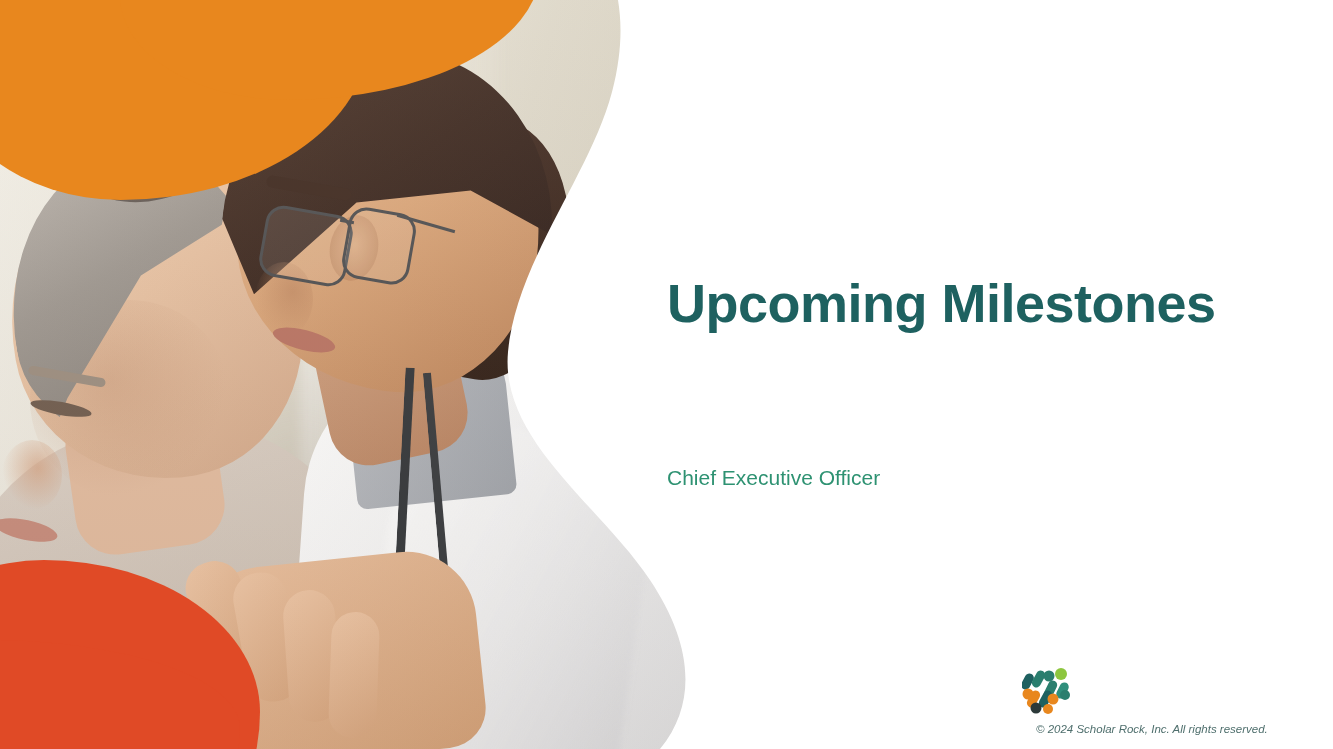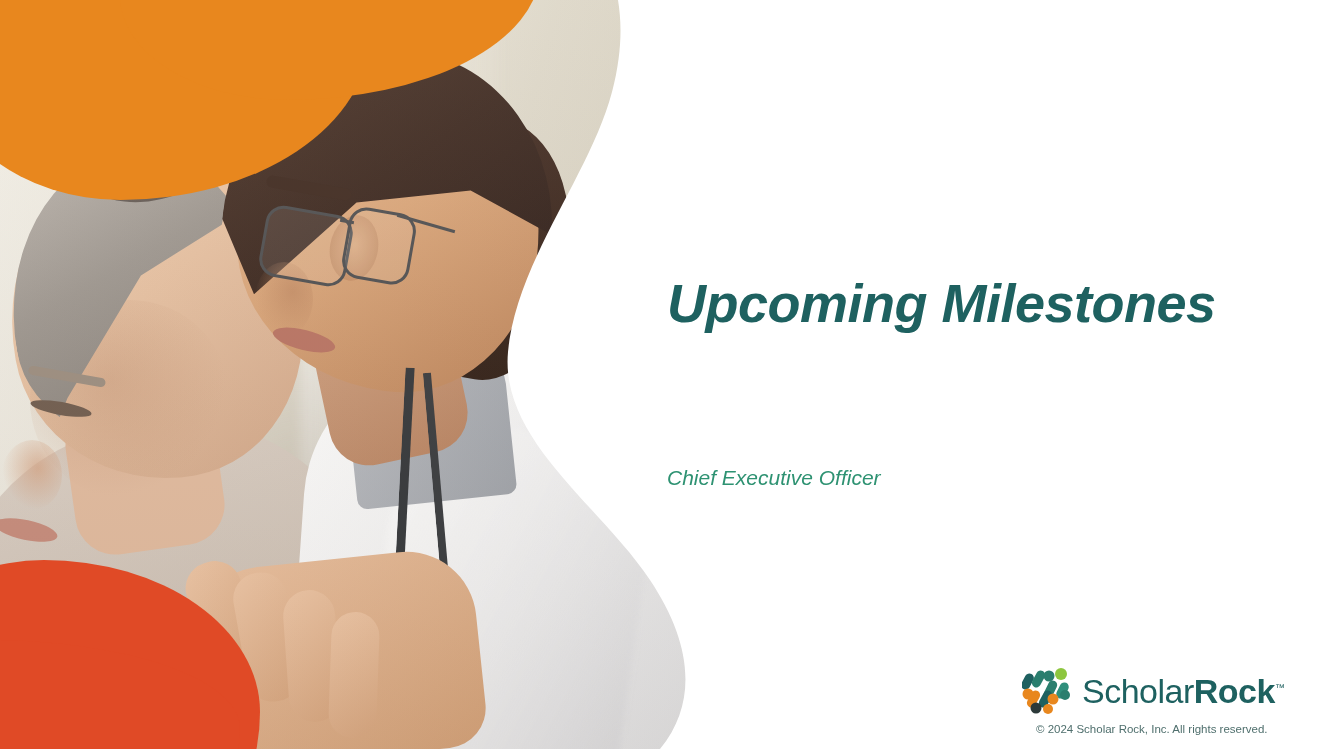--- a/index.html
+++ b/index.html
@@ -427,21 +427,20 @@
     pointer-events: none;
   }
 
   
   .content {
     position: absolute;
     left: 667px;
     top: 0;
     width: 600px;
     height: 602px;
-    font-style: italic;
   }
   .title {
     position: absolute;
     left: 0;
     top: 272px;
     font-size: 54px;
     font-weight: bold;
     color: #1E6160;
     letter-spacing: -0.5px;
     white-space: nowrap;
@@ -488,20 +487,21 @@
     font-size: 10px;
     vertical-align: super;
     color: #1E6160;
   }
   .copyright {
     margin-top: 9px;
     margin-left: 14px;
     font-size: 11.5px;
     color: #4f6f6d;
     white-space: nowrap;
+    font-style: italic;
   }
 </style>
 </head>
 <body>
 
 <div class="slide">
 
   <div class="photo-panel">
 
     <div class="photo-image">
@@ -581,18 +581,17 @@
           <rect x="36" y="14" width="9" height="17" rx="4.5" fill="#2F8F7C" transform="rotate(26 40.5 22.5)"></rect>
           <circle cx="6" cy="26" r="5.5" fill="#E8871E"></circle>
           <rect x="7" y="22" width="9" height="18" rx="4.5" fill="#E8871E" transform="rotate(28 11.5 31)"></rect>
           <rect x="19" y="22" width="9" height="18" rx="4.5" fill="#1E6160" transform="rotate(28 23.5 31)"></rect>
           <circle cx="31" cy="31" r="5.5" fill="#E8871E"></circle>
           <circle cx="14" cy="40" r="5.5" fill="#2D3A3A"></circle>
           <circle cx="26" cy="41" r="5" fill="#E8871E"></circle>
           <circle cx="43" cy="27" r="5" fill="#2A7E6E"></circle>
         </g>
       </svg>
-      <div class="logo-word"><span>Scholar</span><span class="bold">Rock</span><span class="logo-tm">™</span></div>
     </div>
     <div class="copyright">© 2024 Scholar Rock, Inc. All rights reserved.</div>
   </div>
 
 </div>
 
 </body></html>

